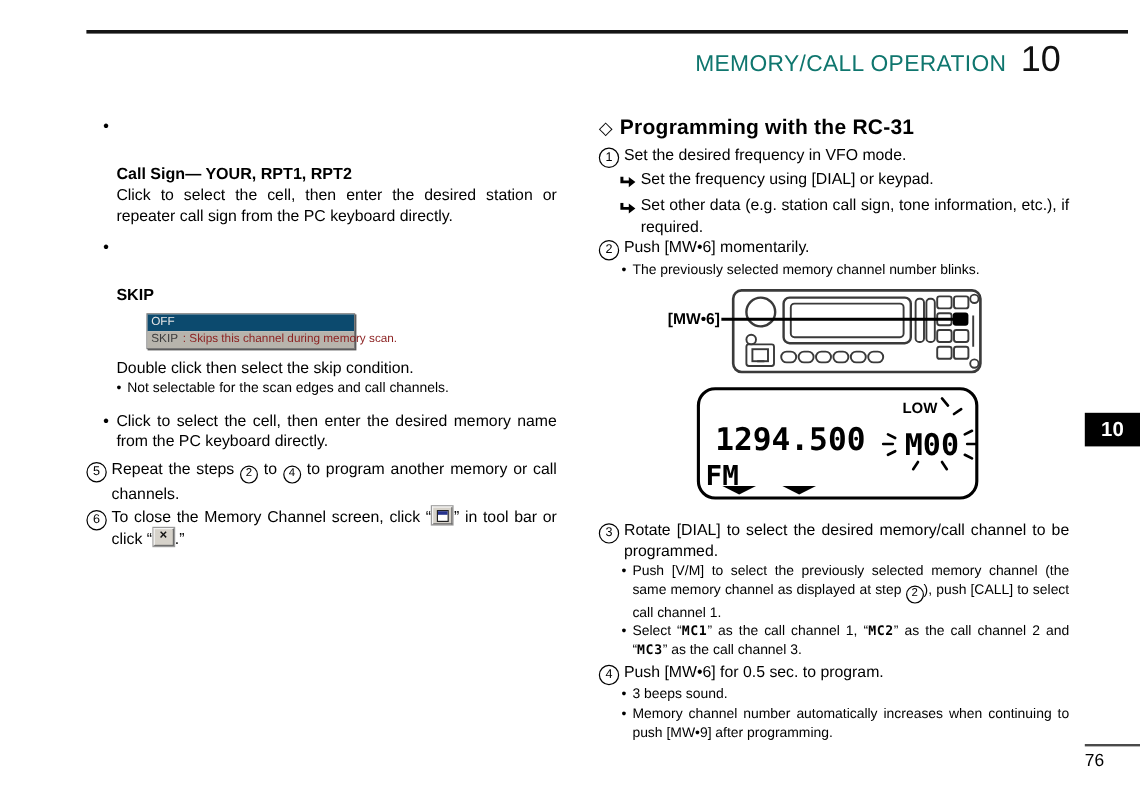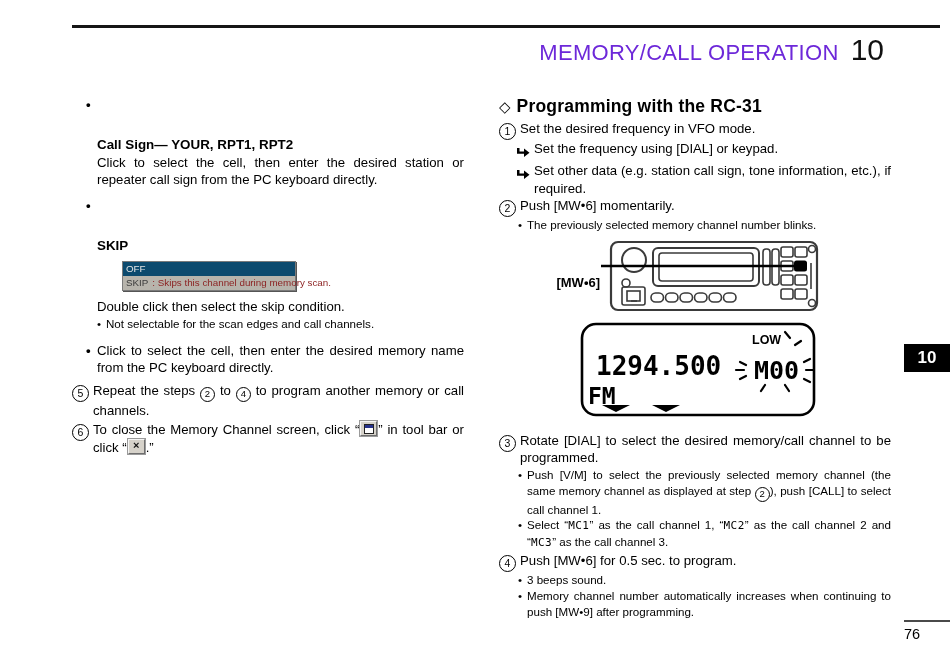--- a/index.html
+++ b/index.html
@@ -2,21 +2,21 @@
 <html><head>
 <meta charset="utf-8">
 <style>
   html,body{margin:0;padding:0;background:#888;}
   .page{position:relative;width:950px;height:672px;background:#ffffff;
         font-family:"Liberation Sans",sans-serif;color:#000;overflow:hidden;}
 
   
   .top-rule{position:absolute;left:72px;top:25px;width:868px;height:3px;background:#151515;}
   .header{position:absolute;top:33px;right:66px;display:flex;align-items:baseline;gap:12px;}
-  .header .section{font-size:22px;letter-spacing:.3px;color:#6d28d9;}
+  .header .section{font-size:19px;letter-spacing:.3px;color:#0f766e;}
   .header .chapter{font-size:30px;color:#111;}
 
   
   .col-left{position:absolute;left:72px;top:96px;width:392px;}
   .col-right{position:absolute;left:499px;top:96px;width:392px;}
 
   .body-text{font-size:13.2px;line-height:17.6px;text-align:justify;}
   .small-text{font-size:11.6px;line-height:15.6px;text-align:justify;}
 
   
@@ -63,28 +63,28 @@
   
   .arrow-item{display:flex;margin-left:17px;}
   .arrow-item .a-icon{flex:0 0 18px;padding-top:4px;}
   .arrow-item .a-text{flex:1;}
 
   .note-indent{margin-left:19px;}
 
   
   .radio-fig{position:relative;height:82px;margin-top:4px;}
   .radio-label{position:absolute;left:56px;top:21px;width:45px;text-align:right;
-               font-size:13px;font-weight:bold;white-space:nowrap;margin-top:17px;}
+               font-size:13px;font-weight:bold;white-space:nowrap;}
   .radio-svg{position:absolute;left:102px;top:0;}
 
   
   .lcd-fig{margin:3px 0 11px 81px;}
   .lcd-big{font-family:"DejaVu Sans Mono",monospace;font-weight:bold;}
   .lcd-low{font-family:"Liberation Sans",sans-serif;font-weight:bold;}
-  .lcd-inline{font-family:"DejaVu Sans Mono",monospace;font-weight:normal;font-size:11px;letter-spacing:.5px;}
+  .lcd-inline{font-family:"DejaVu Sans Mono",monospace;font-weight:bold;font-size:11px;letter-spacing:.5px;}
 
   
   .side-tab{position:absolute;top:344px;right:0;width:46px;height:28px;background:#000;color:#fff;
             display:flex;align-items:center;justify-content:center;font-size:17px;font-weight:bold;}
   .footer{position:absolute;top:620px;right:0;width:46px;border-top:2px solid #4a4a4a;
           padding-top:4px;text-align:left;font-size:14.5px;}
 
   .mt2{margin-top:2px;} .mt5{margin-top:5px;}
   .mt8{margin-top:8px;} .mt10{margin-top:10px;}
 </style>

